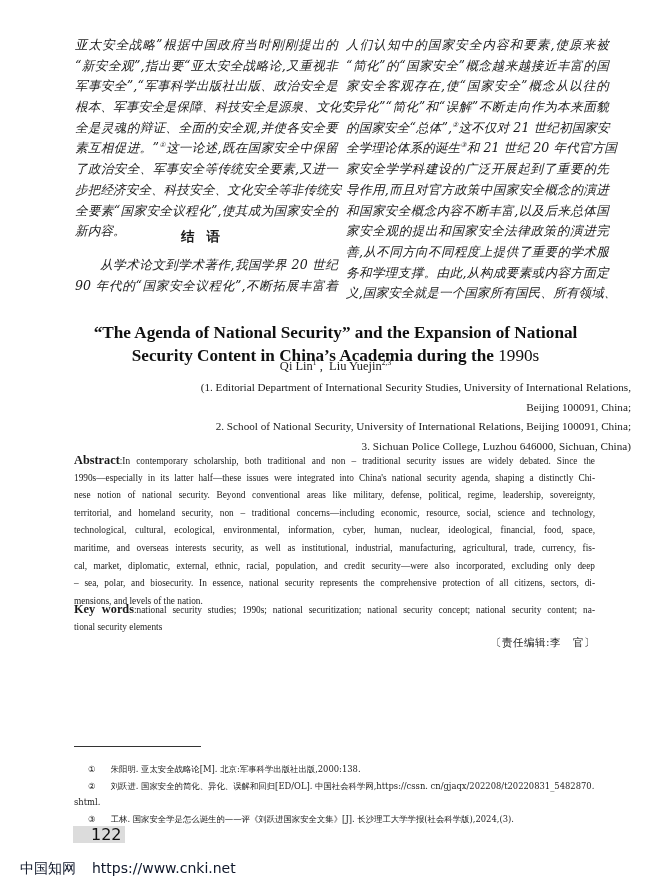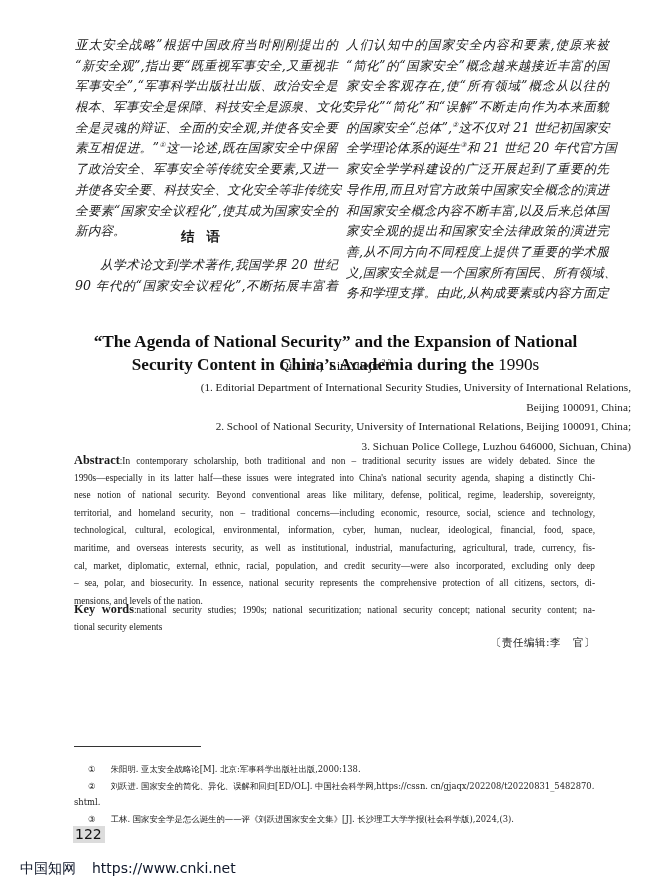--- a/index.html
+++ b/index.html
@@ -5,79 +5,79 @@
   html, body { margin: 0; padding: 0; background: #ffffff; }
   body { width: 671px; height: 878px; position: relative; overflow: hidden; color: #1a1a1a; font-family: "DejaVu Serif", "Liberation Serif", serif; }
   .col { position: absolute; top: 35px; width: 263px; font-size: 12.6px; line-height: 20.7px; letter-spacing: 0.1px; text-align: justify; }
   .col .line { display: block; white-space: nowrap; text-align: justify; text-align-last: justify; height: 20.7px; overflow: visible; font-style: italic; }
   .col .line.last { text-align-last: left; }
   .col-left { left: 75px; }
   .col-right { left: 346px; }
   .section-heading { position: absolute; left: 75px; width: 263px; top: 228px; text-align: center; font-family: "DejaVu Sans", "Liberation Sans", sans-serif; font-weight: bold; font-size: 13.5px; letter-spacing: 12px; }
   .indent { padding-left: 25px; }
   sup.fn { font-size: 7px; vertical-align: super; line-height: 0; }
-  .en-title { position: absolute; left: 40px; width: 591px; top: 330px; text-align: center; font-family: "Liberation Serif", serif; font-weight: bold; font-size: 17.2px; line-height: 23px; color: #111; }
+  .en-title { position: absolute; left: 40px; width: 591px; top: 321px; text-align: center; font-family: "Liberation Serif", serif; font-weight: bold; font-size: 17.2px; line-height: 23px; color: #111; }
   .en-title .yr { font-weight: normal; }
   .authors { position: absolute; left: 40px; width: 591px; top: 358px; text-align: center; font-family: "Liberation Serif", serif; font-size: 12.5px; }
   .authors sup { font-size: 7.5px; }
   .affil { position: absolute; left: 40px; width: 591px; top: 378px; text-align: right; font-family: "Liberation Serif", serif; font-size: 11.2px; line-height: 19.5px; }
   .abstract { position: absolute; left: 74px; width: 521px; top: 452px; font-family: "Liberation Serif", serif; font-size: 9.3px; line-height: 17.6px; }
   .abstract .line { display: block; white-space: nowrap; text-align: justify; text-align-last: justify; height: 17.6px; }
   .abstract .line.last { text-align-last: left; }
   .ab-label { font-weight: bold; font-size: 12.3px; }
   .keywords { position: absolute; left: 74px; width: 521px; top: 601px; font-family: "Liberation Serif", serif; font-size: 9.3px; line-height: 17.6px; }
   .keywords .line { display: block; white-space: nowrap; text-align: justify; text-align-last: justify; height: 17.6px; }
   .keywords .line.last { text-align-last: left; }
   .editor { position: absolute; right: 76px; top: 636px; font-family: "DejaVu Sans", "Liberation Sans", sans-serif; font-size: 10.5px; letter-spacing: 0.5px; }
   .editor .gap { display: inline-block; width: 12px; }
   .fn-rule { position: absolute; left: 74px; top: 746px; width: 127px; height: 0; border-top: 1.3px solid #333; }
   .footnotes { position: absolute; left: 74px; width: 521px; top: 761px; font-family: "DejaVu Serif", "Liberation Serif", serif; font-size: 8.4px; line-height: 16.6px; color: #222; }
   .footnotes .fnline { display: block; white-space: nowrap; }
   .footnotes .fnum { display: inline-block; width: 20px; padding-left: 14px; }
-  .page-num { position: absolute; left: 73px; top: 826px; background: #dcdcdc; font-family: "DejaVu Sans", "Liberation Sans", sans-serif; font-size: 14px; padding: 1px 3px 1px 2px; line-height: 15px; color: #111; text-align: center; }
+  .page-num { position: absolute; left: 73px; top: 826px; background: #dcdcdc; font-family: "DejaVu Sans", "Liberation Sans", sans-serif; font-size: 16px; padding: 1px 3px 1px 18px; line-height: 15px; color: #111; text-align: center; }
   .watermark { position: absolute; left: 20px; top: 860px; font-family: "DejaVu Sans", "Liberation Sans", sans-serif; font-size: 14px; color: #0f172a; white-space: nowrap; }
   .watermark .wm-url { margin-left: 16px; }
 </style>
 </head>
 <body>
 
 <div class="col col-left">
   <span class="line">亚太安全战略”根据中国政府当时刚刚提出的</span>
-  <span class="line">“新安全观”,指出要“既重视军事安全,又重视非</span>
+  <span class="line">“新安全观”,指出要“亚太安全战略论,又重视非</span>
   <span class="line">军事安全”,“军事科学出版社出版、政治安全是</span>
   <span class="line">根本、军事安全是保障、科技安全是源泉、文化安</span>
   <span class="line">全是灵魂的辩证、全面的安全观,并使各安全要</span>
   <span class="line"><span>素互相促进。”</span><sup class="fn">①</sup><span>这一论述,既在国家安全中保留</span></span>
   <span class="line">了政治安全、军事安全等传统安全要素,又进一</span>
-  <span class="line">并使各安全要、科技安全、文化安全等非传统安</span>
+  <span class="line">步把经济安全、科技安全、文化安全等非传统安</span>
   <span class="line">全要素“国家安全议程化”,使其成为国家安全的</span>
   <span class="line last">新内容。</span>
 </div>
 
 <div class="section-heading">结语</div>
 
 <div class="col col-left" style="top:255px;">
   <span class="line indent">从学术论文到学术著作,我国学界 20 世纪</span>
   <span class="line">90 年代的“国家安全议程化”,不断拓展丰富着</span>
 </div>
 
 <div class="col col-right">
   <span class="line">人们认知中的国家安全内容和要素,使原来被</span>
   <span class="line">“简化”的“国家安全”概念越来越接近丰富的国</span>
-  <span class="line">家安全客观存在,使“所有领域”概念从以往的</span>
+  <span class="line">家安全客观存在,使“国家安全”概念从以往的</span>
   <span class="line">“异化”“简化”和“误解”不断走向作为本来面貌</span>
   <span class="line"><span>的国家安全“总体”,</span><sup class="fn">②</sup><span>这不仅对 21 世纪初国家安</span></span>
   <span class="line"><span>全学理论体系的诞生</span><sup class="fn">③</sup><span>和 21 世纪 20 年代官方国</span></span>
   <span class="line">家安全学学科建设的广泛开展起到了重要的先</span>
   <span class="line">导作用,而且对官方政策中国家安全概念的演进</span>
   <span class="line">和国家安全概念内容不断丰富,以及后来总体国</span>
   <span class="line">家安全观的提出和国家安全法律政策的演进完</span>
   <span class="line">善,从不同方向不同程度上提供了重要的学术服</span>
+  <span class="line">务和学理支撑。由此,从构成要素或内容方面定</span>
   <span class="line">义,国家安全就是一个国家所有国民、所有领域、</span>
-  <span class="line">务和学理支撑。由此,从构成要素或内容方面定</span>
 </div>
 
 <div class="en-title">
   <div>“The Agenda of National Security” and the Expansion of National</div>
   <div><span>Security Content in China’s Academia during the</span> <span class="yr">1990s</span></div>
 </div>
 
 <div class="authors">
   <span>Qi Lin</span><sup>1</sup><span style="white-space:pre"> ,  </span><span>Liu Yuejin</span><sup>2,3</sup>
 </div>

